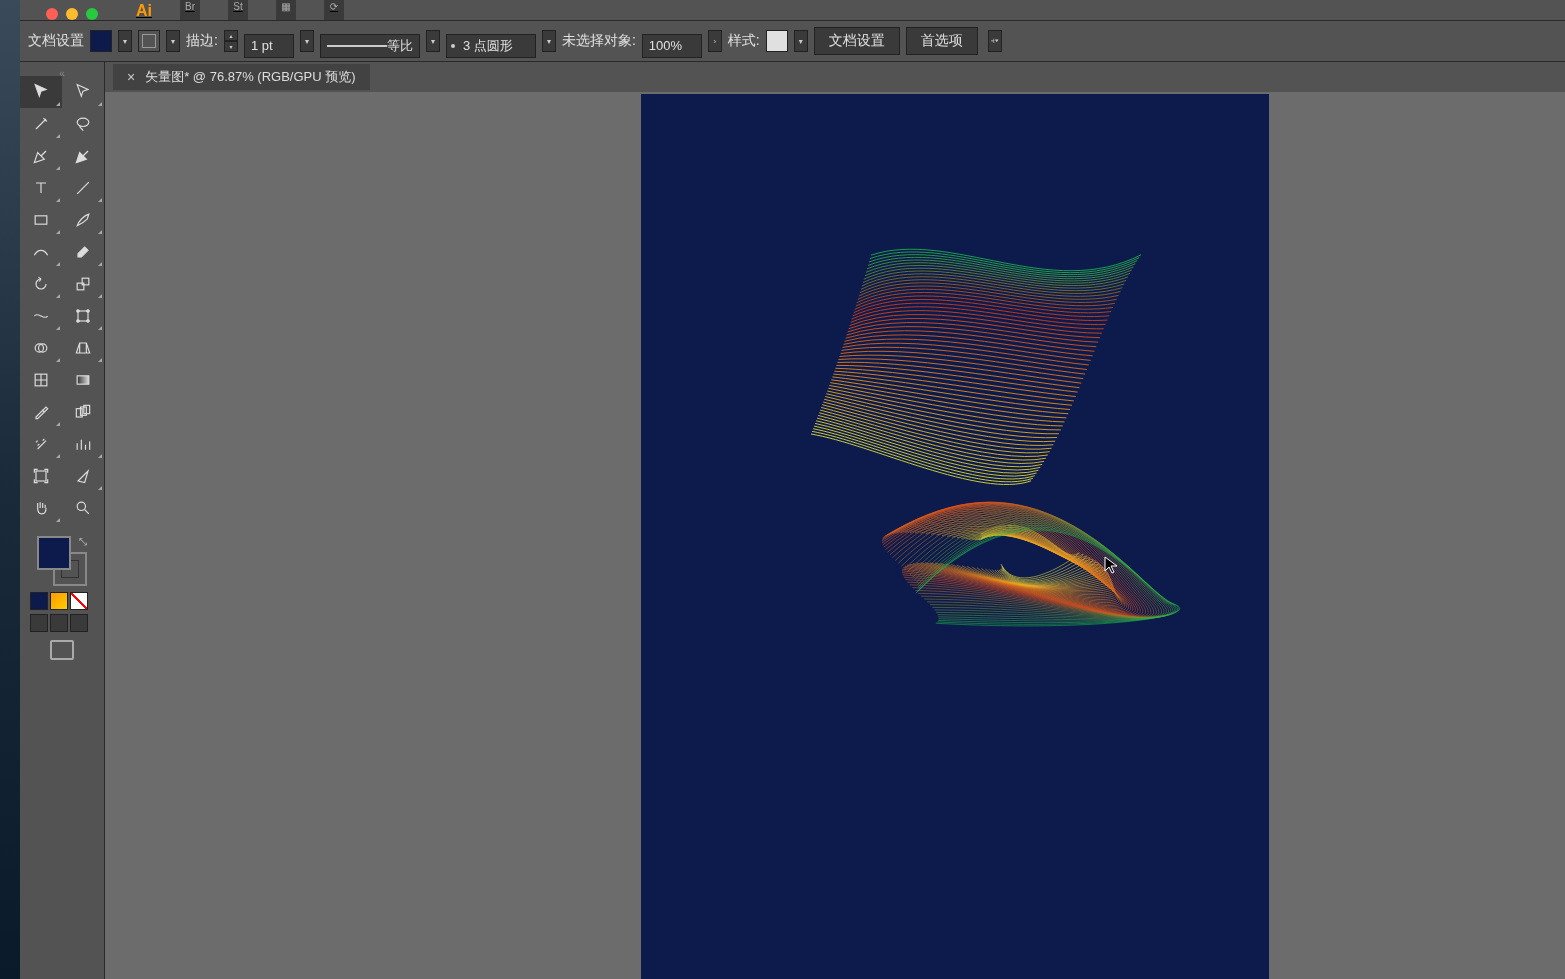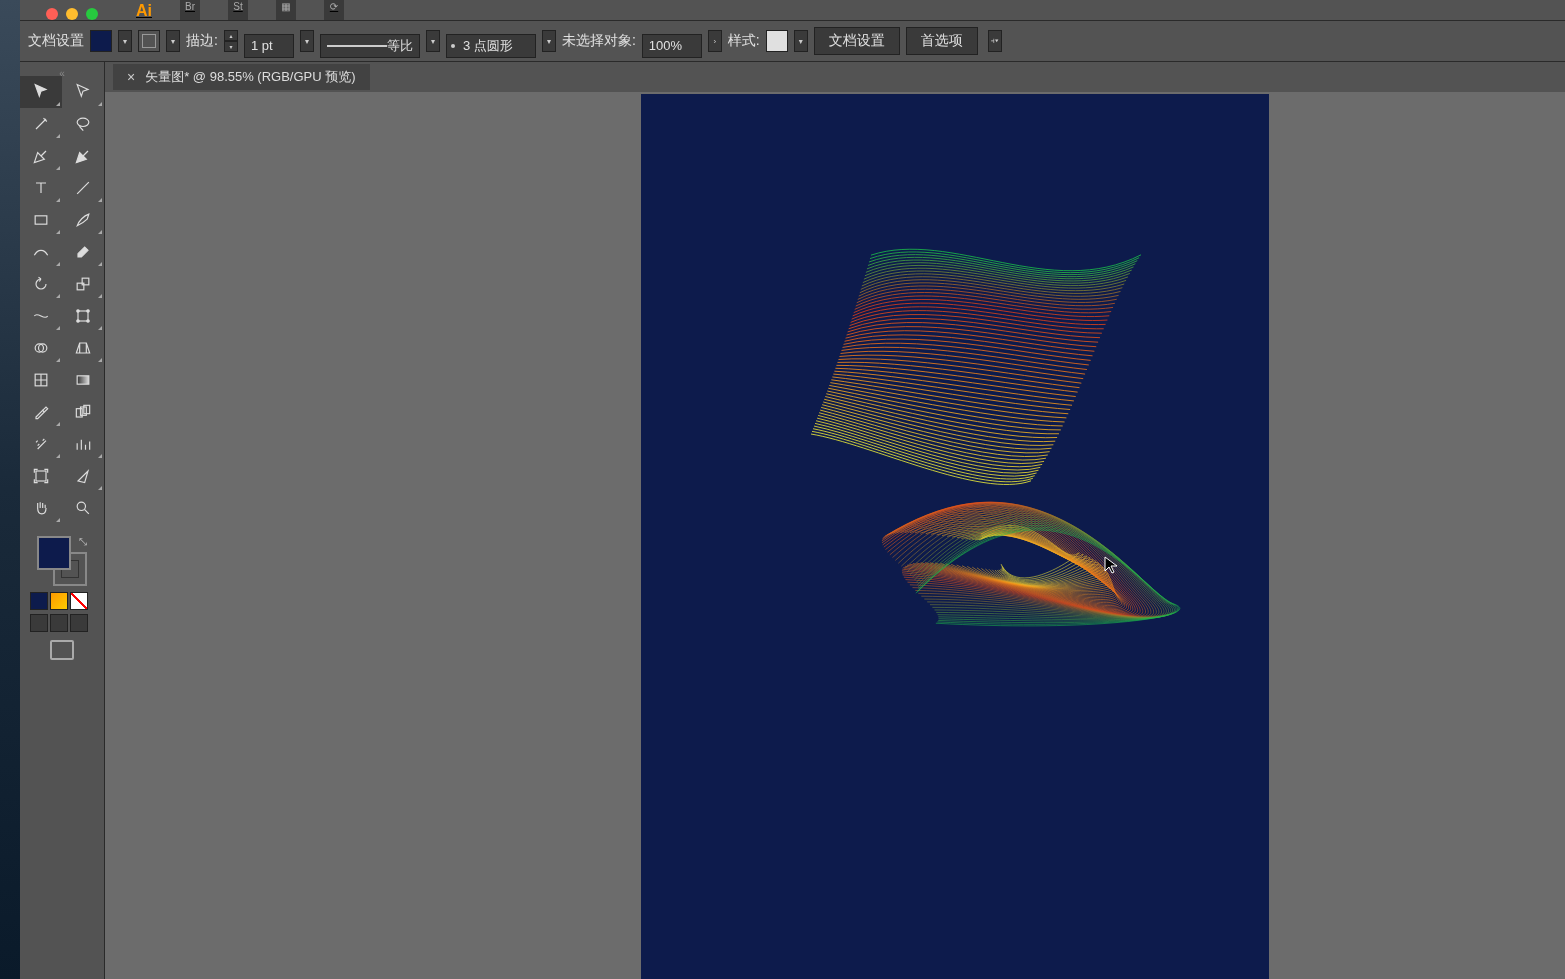--- a/index.html
+++ b/index.html
@@ -345,21 +345,21 @@
           <div class="mode-btn"></div>
         </div>
         <div class="screen-btn"></div>
       </div>
     </div>
 
     <div class="doc-area">
       <div class="tab-strip">
         <div class="doc-tab">
           <span class="tab-close">×</span>
-          <span>矢量图* @ 98.55% (RGB/GPU 预览)</span>
+          <span>矢量图* @ 76.87% (RGB/GPU 预览)</span>
         </div>
       </div>
       <div class="canvas-wrap">
         <div class="artboard">
           <div class="blend-art">
             <svg viewBox="0 0 440 410" id="blend-svg">
                 <defs></defs>
                 <path d="M60 200 C120 210 230 265 280 246.82941969615794" stroke="#e8e838" fill="none" stroke-width="1" opacity="0.85"></path>
                 <path d="M61.016949152542374 197.35575694035683 C121.35593220338983 208.26803292933374 231.1864406779661 261.85943320379994 281.864406779661 244.30247051526578" stroke="#e8e437" fill="none" stroke-width="1" opacity="0.85"></path>
                 <path d="M62.03389830508475 194.71046284618222 C122.71186440677965 206.517183898457 232.3728813559322 258.5400716952312 283.728813559322 241.69501068233052" stroke="#e9e035" fill="none" stroke-width="1" opacity="0.85"></path>

